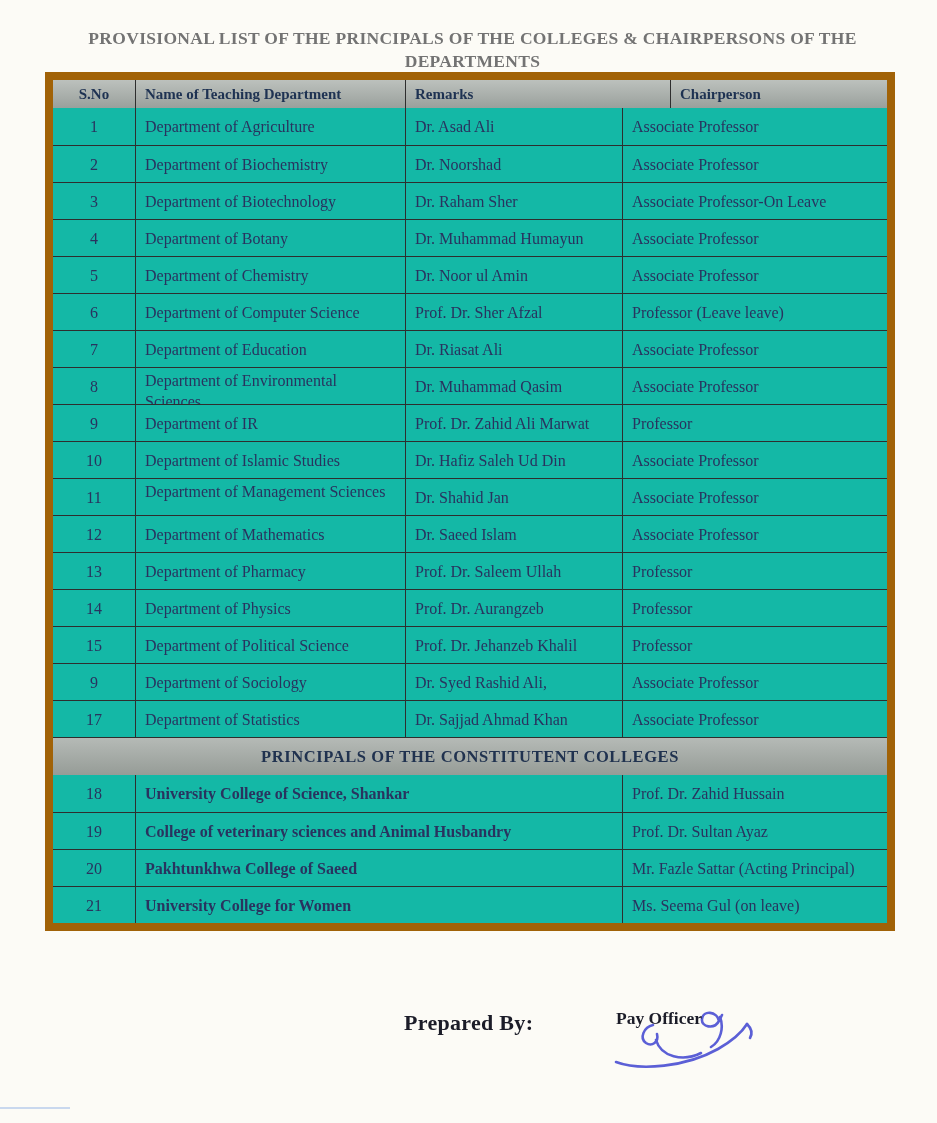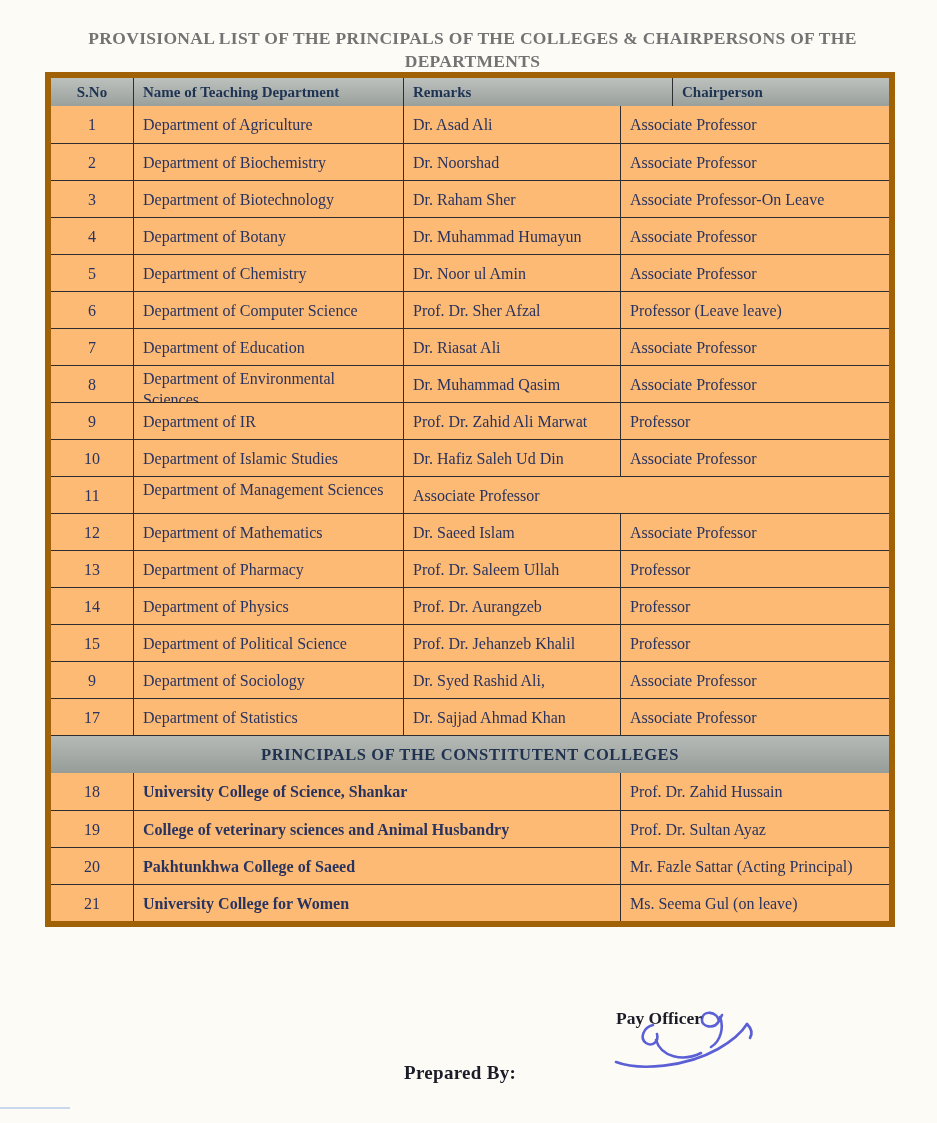--- a/index.html
+++ b/index.html
@@ -16,22 +16,22 @@
     position:absolute; top:27px; left:50px; right:42px;
     text-align:center;
     color:#737373;
     font-weight:bold;
     font-size:17.5px;
     line-height:23px;
     letter-spacing:0.3px;
   }
   .doc-table {
     position:absolute; left:45px; top:72px; width:850px;
-    border:6px solid #a16207;
-    background:#fdba74;
+    border:8px solid #a16207;
+    background:#14b8a6;
   }
   .trow { display:flex; height:37px; border-top:1.5px solid #2e2e2e; }
   .trow:first-child { border-top:none; }
   .cell {
     display:flex; align-items:center;
     padding:0 9px;
     border-left:1.5px solid #2e2e2e;
     font-size:16px;
     color:#29335f;
     overflow:hidden;
@@ -67,22 +67,22 @@
     background:linear-gradient(to bottom, #b5bab6, #969c97);
     display:flex; align-items:center; justify-content:center;
     border-top:1.5px solid #2e2e2e;
     font-weight:bold;
     font-size:16.5px;
     color:#20324f;
     letter-spacing:0.6px;
   }
 
   .prepared-by {
-    position:absolute; left:404px; top:1062px;
-    font-weight:bold; font-size:19px; color:#1b1c28;
+    position:absolute; left:404px; top:1010px;
+    font-weight:bold; font-size:22px; color:#1b1c28;
     letter-spacing:0.3px;
   }
   .signature {
     position:absolute; left:598px; top:1000px;
     width:170px; height:78px;
   }
   .sig-role {
     position:absolute; left:616px; top:1008px;
     font-weight:bold; font-size:17.5px; color:#1b1c28;
   }
@@ -167,20 +167,21 @@
   </div>
         <div class="trow">
     <div class="cell c-sno">10</div>
     <div class="cell c-dept">Department of Islamic Studies</div>
     <div class="cell c-chair">Dr. Hafiz Saleh Ud Din</div>
     <div class="cell c-remarks">Associate Professor</div>
   </div>
         <div class="trow wrap">
     <div class="cell c-sno">11</div>
     <div class="cell c-dept">Department of Management Sciences</div>
+    <div class="cell c-chair">Dr. Shahid Jan</div>
     <div class="cell c-remarks">Associate Professor</div>
   </div>
         <div class="trow">
     <div class="cell c-sno">12</div>
     <div class="cell c-dept">Department of Mathematics</div>
     <div class="cell c-chair">Dr. Saeed Islam</div>
     <div class="cell c-remarks">Associate Professor</div>
   </div>
         <div class="trow">
     <div class="cell c-sno">13</div>

